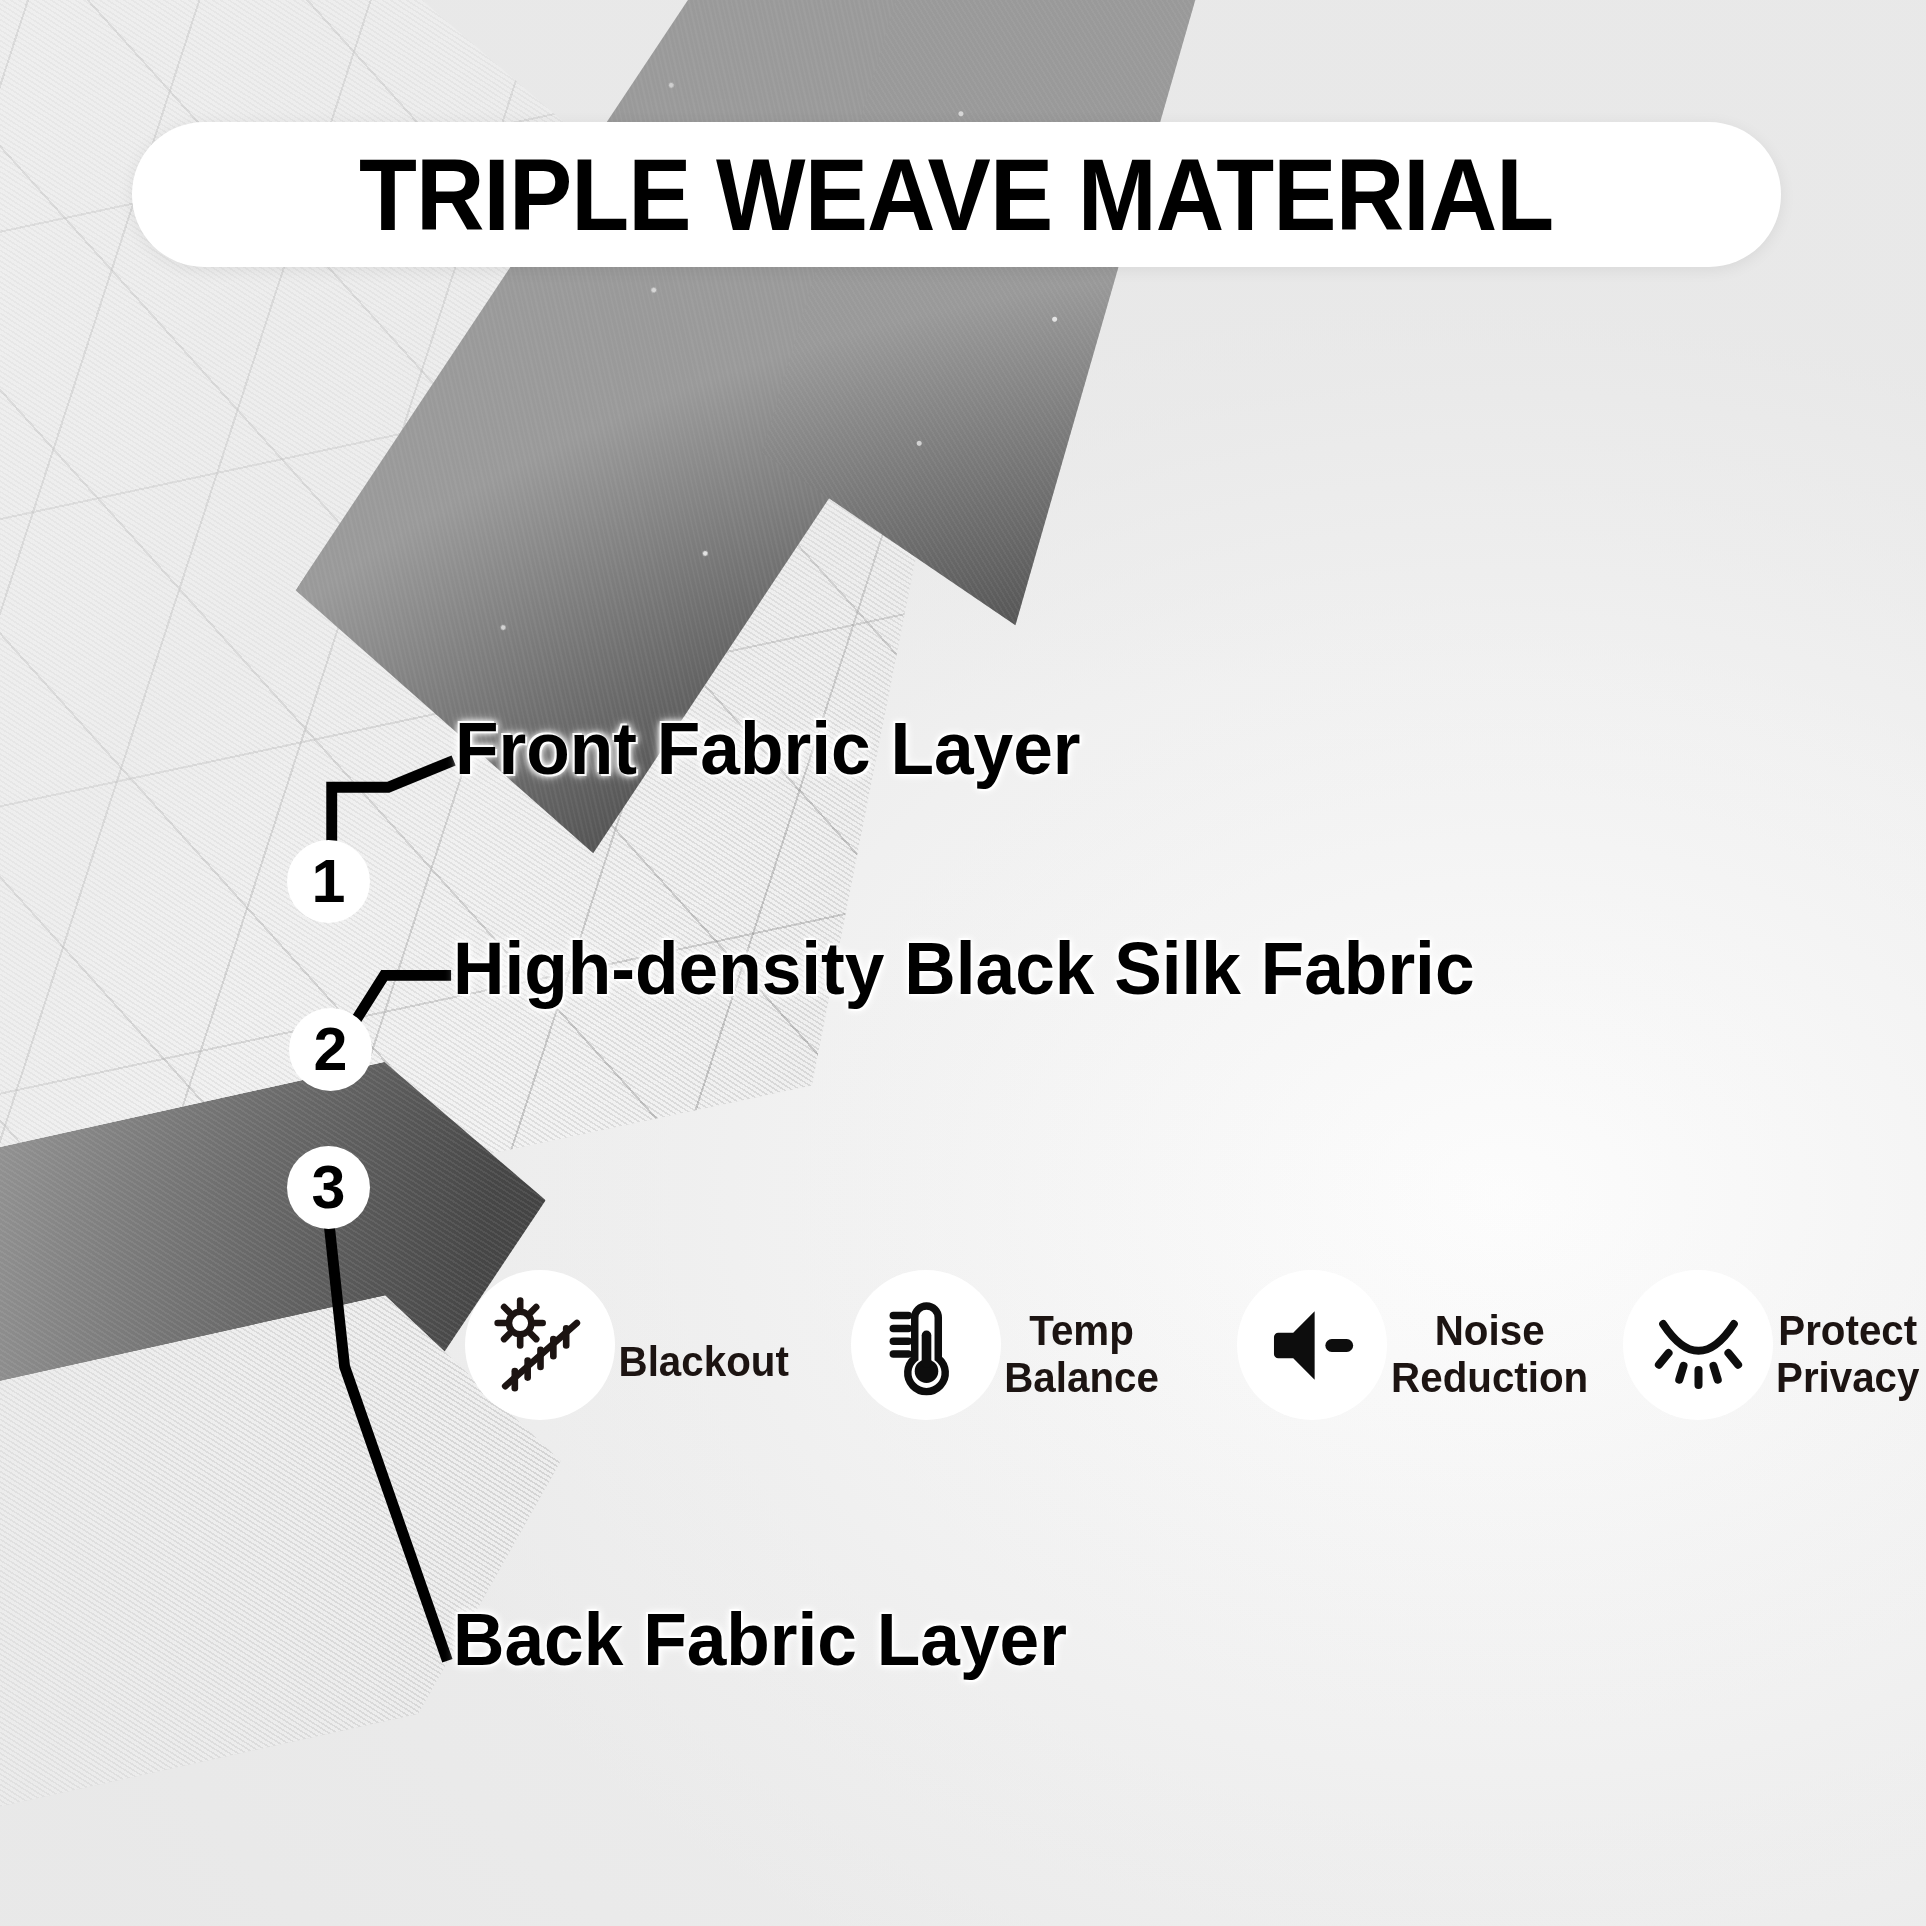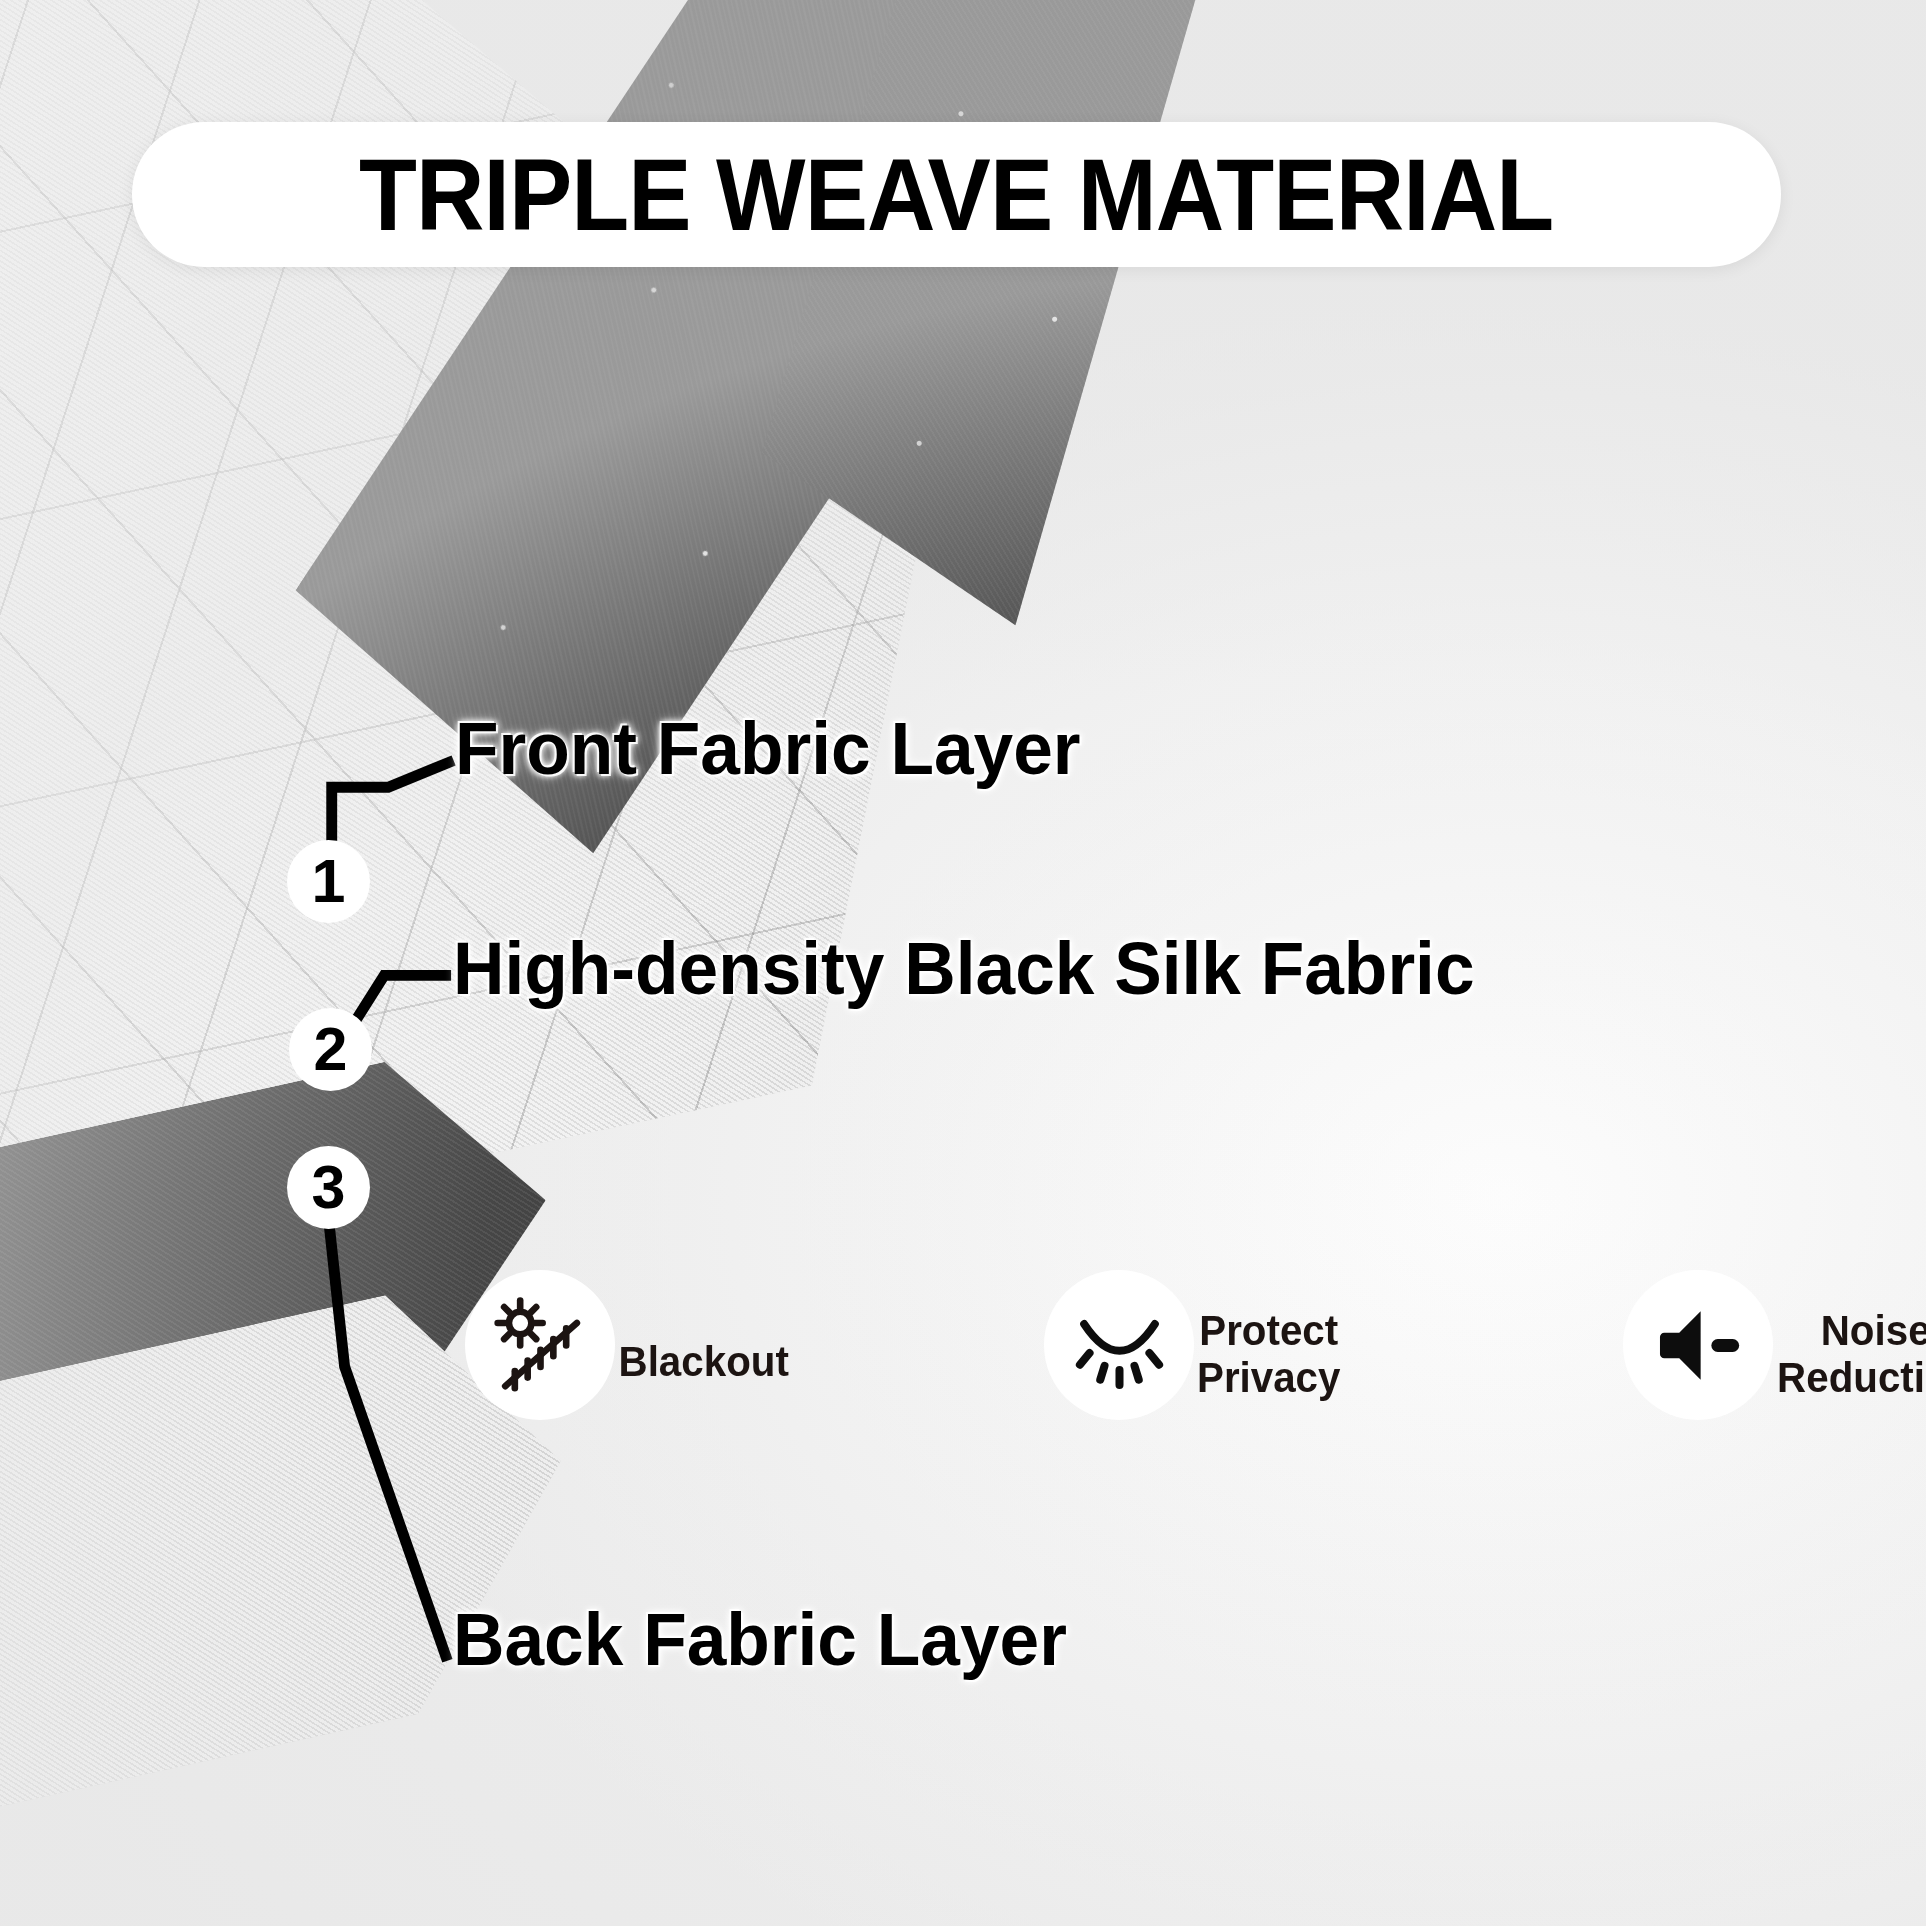--- a/index.html
+++ b/index.html
@@ -286,45 +286,62 @@
             <line x1="38" y1="80" x2="38" y2="64"></line>
             <line x1="50" y1="70" x2="50" y2="54"></line>
             <line x1="62" y1="60" x2="62" y2="44"></line>
             <line x1="74" y1="50" x2="74" y2="34"></line>
           </g>
         </svg>
       </div>
       <div class="feature-label single">Blackout</div>
     </div>
 
+    <div class="feature">
+      <div class="feature-badge">
+        <svg width="107" height="107" viewBox="0 0 100 100">
+          <path d="M50 13 a11 11 0 0 1 11 11 v38 a17.5 17.5 0 1 1 -22 0 v-38 a11 11 0 0 1 11 -11 z" fill="none" stroke="#0d0d0d" stroke-width="7"></path>
+          <circle cx="50" cy="74" r="11" fill="#0d0d0d"></circle>
+          <rect x="45.5" y="36" width="9" height="35" rx="4.5" fill="#0d0d0d"></rect>
+          <g stroke="#0d0d0d" stroke-width="7" stroke-linecap="round">
+            <line x1="19" y1="22" x2="33" y2="22"></line>
+            <line x1="19" y1="34" x2="33" y2="34"></line>
+            <line x1="19" y1="46" x2="33" y2="46"></line>
+            <line x1="19" y1="58" x2="33" y2="58"></line>
+          </g>
+        </svg>
+      </div>
+      <div class="feature-label">Temp
+Balance</div>
+    </div>
+
+    <div class="feature">
+      <div class="feature-badge">
+        <svg width="107" height="107" viewBox="0 0 100 100">
+          <path d="M18 38 h14 L52 18 v64 L32 62 H18 a4 4 0 0 1 -4 -4 v-16 a4 4 0 0 1 4 -4 z" fill="#0d0d0d"></path>
+          <rect x="62" y="44" width="26" height="12" rx="6" fill="#0d0d0d"></rect>
+        </svg>
+      </div>
+      <div class="feature-label">Noise
+Reduction</div>
+    </div>
 
     <div class="feature">
       <div class="feature-badge">
         <svg width="107" height="107" viewBox="0 0 100 100">
           <g stroke="#0d0d0d" stroke-width="7.5" stroke-linecap="round" fill="none">
             <path d="M17 30 Q50 80 83 30"></path>
             <line x1="22" y1="57" x2="13" y2="68"></line>
             <line x1="36" y1="69" x2="32" y2="82"></line>
             <line x1="50" y1="73" x2="50" y2="87"></line>
             <line x1="64" y1="69" x2="68" y2="82"></line>
             <line x1="78" y1="57" x2="87" y2="68"></line>
           </g>
         </svg>
       </div>
       <div class="feature-label">Protect
 Privacy</div>
     </div>
 
-    <div class="feature">
-      <div class="feature-badge">
-        <svg width="107" height="107" viewBox="0 0 100 100">
-          <path d="M18 38 h14 L52 18 v64 L32 62 H18 a4 4 0 0 1 -4 -4 v-16 a4 4 0 0 1 4 -4 z" fill="#0d0d0d"></path>
-          <rect x="62" y="44" width="26" height="12" rx="6" fill="#0d0d0d"></rect>
-        </svg>
-      </div>
-      <div class="feature-label">Noise
-Reduction</div>
-    </div>
-
   </div>
 
 </div>
 
 
 </body></html>

